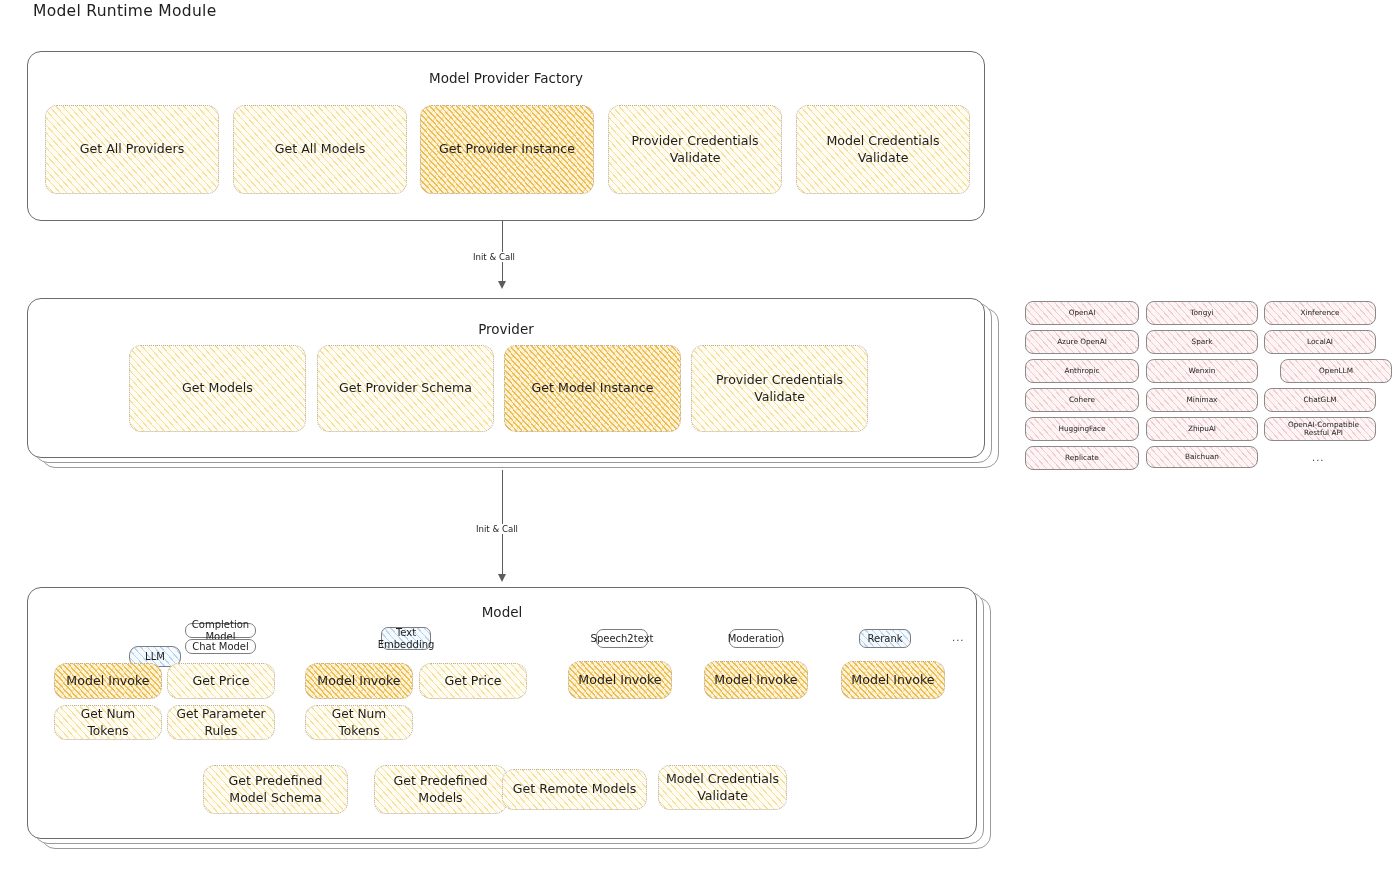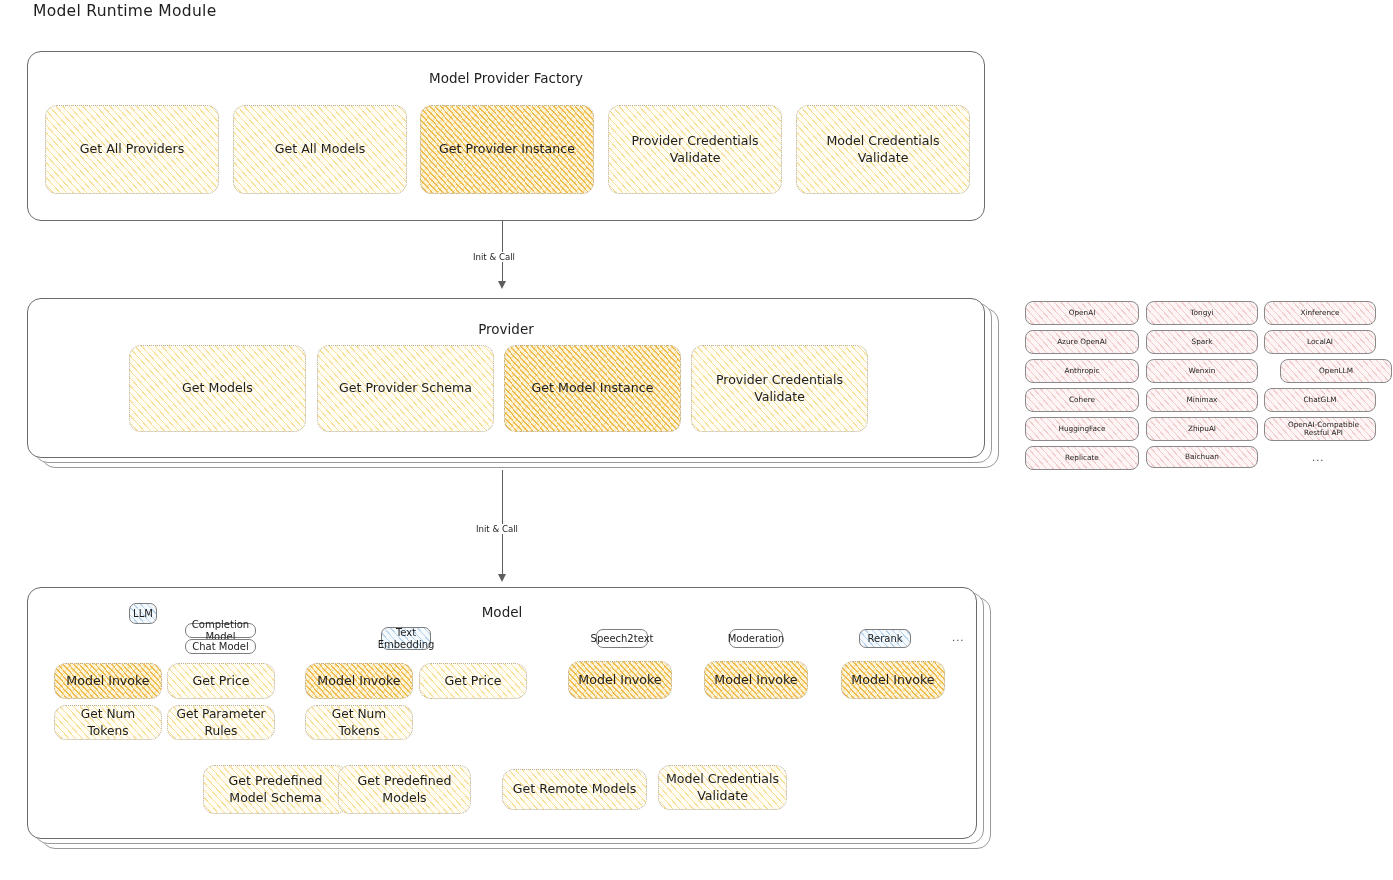--- a/index.html
+++ b/index.html
@@ -206,21 +206,21 @@
 
 <div class="arrow-line" style="left:502px;top:470px;height:108px;"></div>
 <div class="arrow-head" style="left:498px;top:574px;"></div>
 <div class="arrow-label" style="left:473px;top:524px;">Init &amp; Call</div>
 
 <div class="card-ghost" style="left:41px;top:597px;width:950px;height:252px;"></div>
 <div class="card-ghost" style="left:34px;top:592px;width:950px;height:252px;"></div>
 <div class="card" style="left:27px;top:587px;width:950px;height:252px;background:#fff;"></div>
 <div class="card-title" style="left:27px;width:950px;top:604px;">Model</div>
 
-<div class="tag hach-blue" style="left:129px;top:603px;width:28px;height:21px;">
+<div class="tag hach-blue" style="left:129px;top:646px;width:52px;height:21px;border-radius:9px;">
   <span>LLM</span>
 </div>
 <div class="tag white" style="left:185px;top:623px;width:71px;height:15px;">
   <span>Completion Model</span>
 </div>
 <div class="tag white" style="left:185px;top:639px;width:71px;height:15px;">
   <span>Chat Model</span>
 </div>
 
 <div class="fbox hach-amber" style="left:54px;top:663px;width:108px;height:36px;">
@@ -269,21 +269,21 @@
 </div>
 <div class="fbox hach-amber" style="left:841px;top:661px;width:104px;height:38px;">
   <span>Model Invoke</span>
 </div>
 
 <div class="ellipsis" style="left:952px;top:632px;">...</div>
 
 <div class="fbox hach-cream" style="left:203px;top:765px;width:145px;height:49px;">
   <span>Get Predefined Model Schema</span>
 </div>
-<div class="fbox hach-cream" style="left:338px;top:765px;width:133px;height:49px;">
+<div class="fbox hach-cream" style="left:374px;top:765px;width:133px;height:49px;">
   <span>Get Predefined Models</span>
 </div>
 <div class="fbox hach-cream" style="left:502px;top:769px;width:145px;height:41px;">
   <span>Get Remote Models</span>
 </div>
 <div class="fbox hach-cream" style="left:658px;top:765px;width:129px;height:45px;">
   <span>Model Credentials Validate</span>
 </div>
 
 </body></html>

